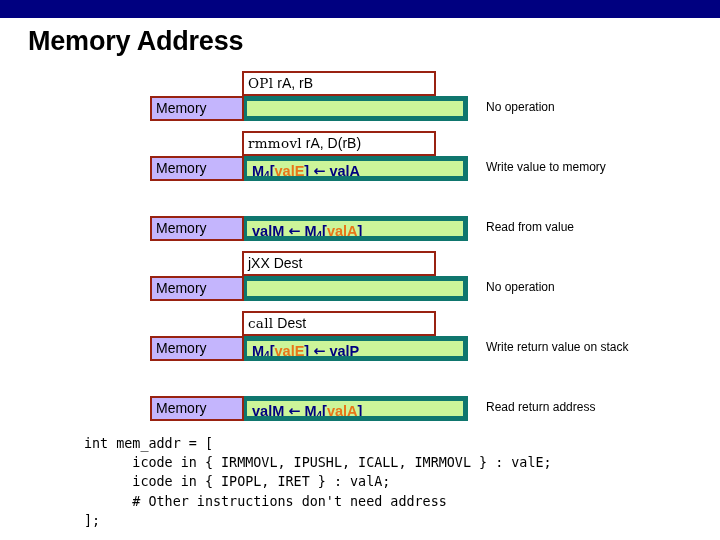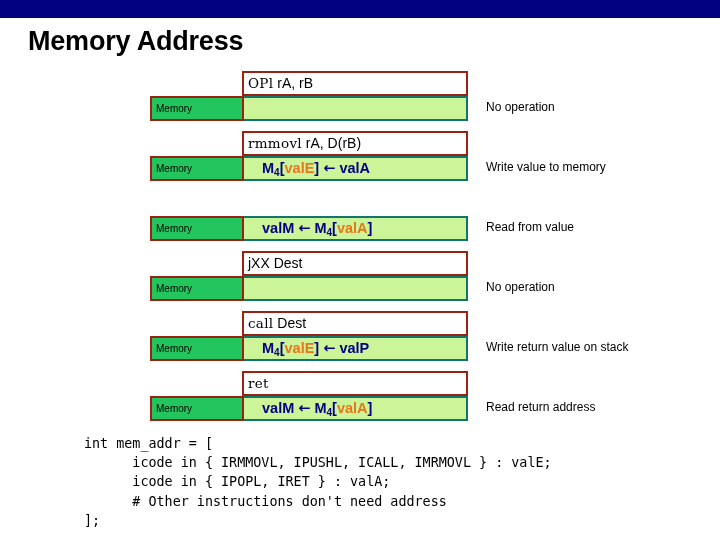--- a/index.html
+++ b/index.html
@@ -42,21 +42,21 @@
   .row-group {
     position: relative;
     height: 60px;
   }
 
   
   .instr-header {
     position: absolute;
     left: 242px;
     top: 0;
-    width: 226px;
+    width: 194px;
     height: 25px;
     box-sizing: border-box;
     border: 2px solid #992211;
     background: #ffffff;
     color: #000000;
     font-size: 14px;
     line-height: 21px;
     padding-left: 4px;
     white-space: nowrap;
     overflow: hidden;
@@ -73,44 +73,44 @@
 
   
   .stage-cell {
     position: absolute;
     left: 150px;
     top: 25px;
     width: 94px;
     height: 25px;
     box-sizing: border-box;
     border: 2px solid #992211;
-    background: #22c55e;
+    background: #c4b5fd;
     color: #000000;
-    font-size: 10px;
+    font-size: 14px;
     line-height: 21px;
     padding-left: 4px;
     white-space: nowrap;
     z-index: 2;
   }
 
   
   .compute-cell {
     position: absolute;
     left: 242px;
     top: 25px;
     width: 226px;
     height: 25px;
     box-sizing: border-box;
-    border: 2px solid #0f766e;
+    border: 5px solid #0f766e;
     background: #ccf599;
     color: #000080;
     font-size: 14.5px;
     font-weight: bold;
     line-height: 20px;
-    padding-left: 18px;
+    padding-left: 5px;
     white-space: nowrap;
     overflow: hidden;
     z-index: 1;
   }
   .compute-cell sub {
     font-size: 10px;
     vertical-align: -3px;
   }
   .hl {
     color: #e8761a;
@@ -175,21 +175,20 @@
       <div class="compute-cell"></div>
       <div class="description">No operation</div>
     </div>
     <div class="row-group">
       <div class="instr-header"><span class="mono">call</span><span class="sans"> Dest</span></div>
       <div class="stage-cell">Memory</div>
       <div class="compute-cell"><span>M</span><sub>4</sub><span>[</span><span class="hl">valE</span><span>] </span><span class="arrow">←</span><span> valP</span></div>
       <div class="description">Write return value on stack</div>
     </div>
     <div class="row-group">
-      <div class="instr-header"><span class="mono">ret</span></div>
       <div class="stage-cell">Memory</div>
       <div class="compute-cell"><span>valM </span><span class="arrow">←</span><span> M</span><sub>4</sub><span>[</span><span class="hl">valA</span><span>]</span></div>
       <div class="description">Read return address</div>
     </div>
   </div>
 
 <div class="code-block">int mem_addr = [
       icode in { IRMMOVL, IPUSHL, ICALL, IMRMOVL } : valE;
       icode in { IPOPL, IRET } : valA;
       # Other instructions don't need address

